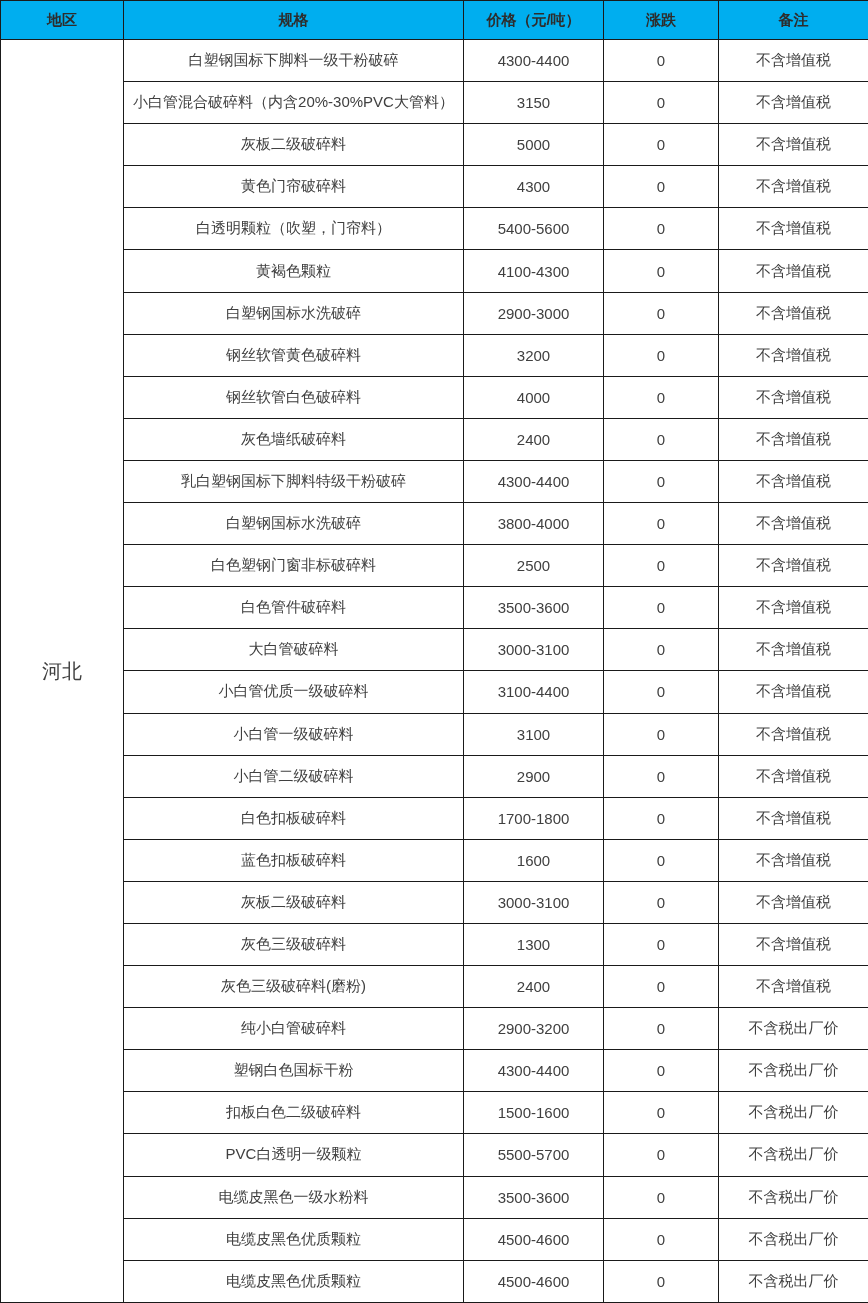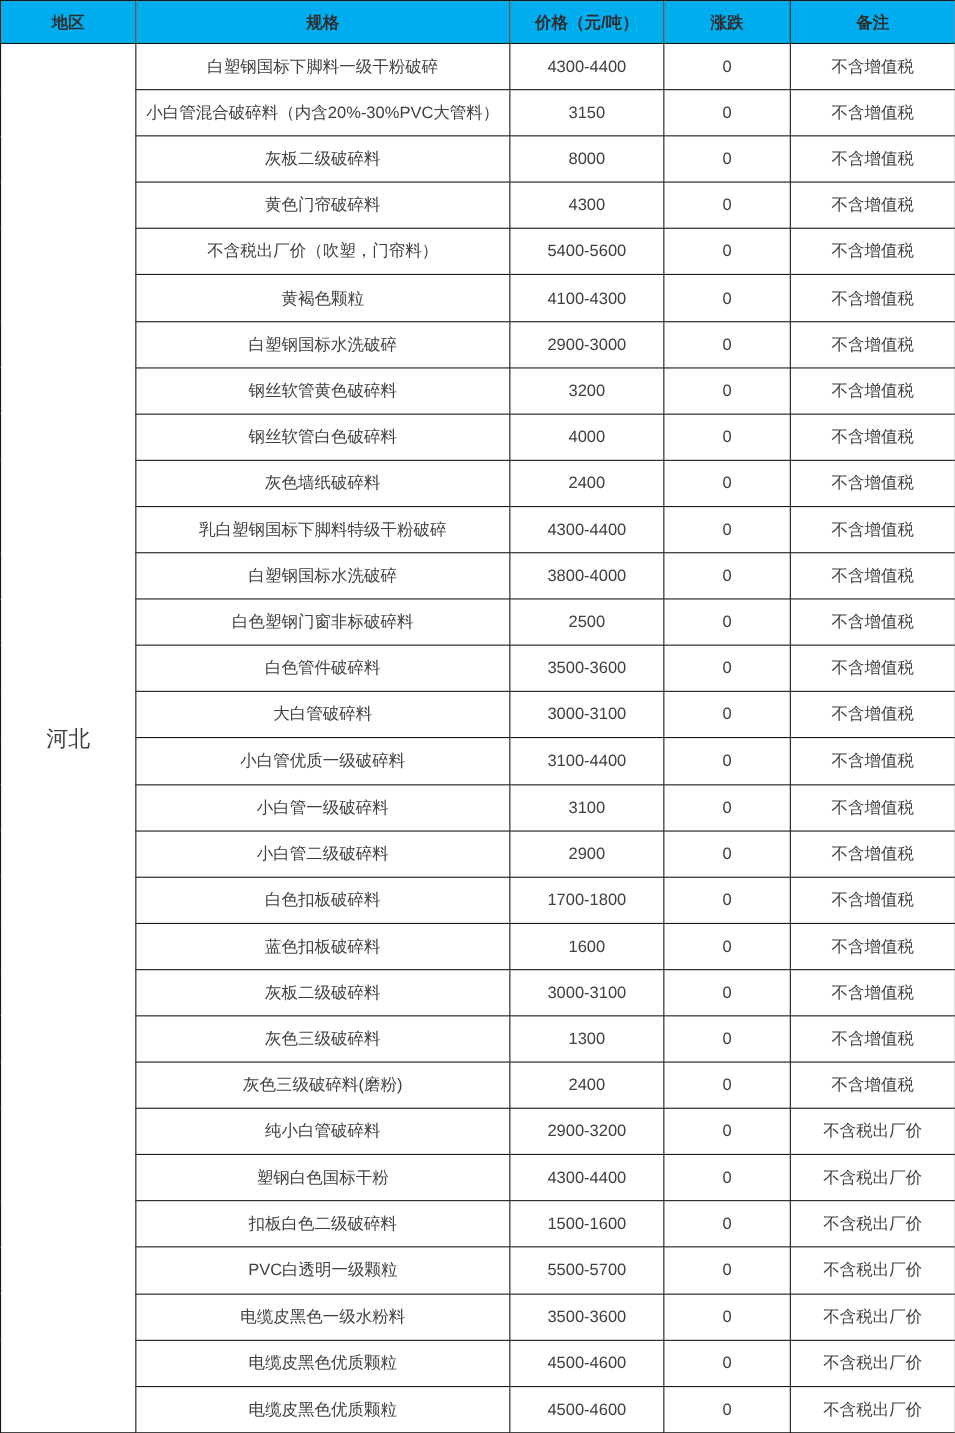--- a/index.html
+++ b/index.html
@@ -75,32 +75,32 @@
           <td>不含增值税</td>
         </tr>
         <tr>
           <td>小白管混合破碎料（内含20%-30%PVC大管料）</td>
           <td>3150</td>
           <td>0</td>
           <td>不含增值税</td>
         </tr>
         <tr>
           <td>灰板二级破碎料</td>
-          <td>8000</td>
+          <td>5000</td>
           <td>0</td>
           <td>不含增值税</td>
         </tr>
         <tr>
           <td>黄色门帘破碎料</td>
           <td>4300</td>
           <td>0</td>
           <td>不含增值税</td>
         </tr>
         <tr>
-          <td>不含税出厂价（吹塑，门帘料）</td>
+          <td>白透明颗粒（吹塑，门帘料）</td>
           <td>5400-5600</td>
           <td>0</td>
           <td>不含增值税</td>
         </tr>
         <tr>
           <td>黄褐色颗粒</td>
           <td>4100-4300</td>
           <td>0</td>
           <td>不含增值税</td>
         </tr>

